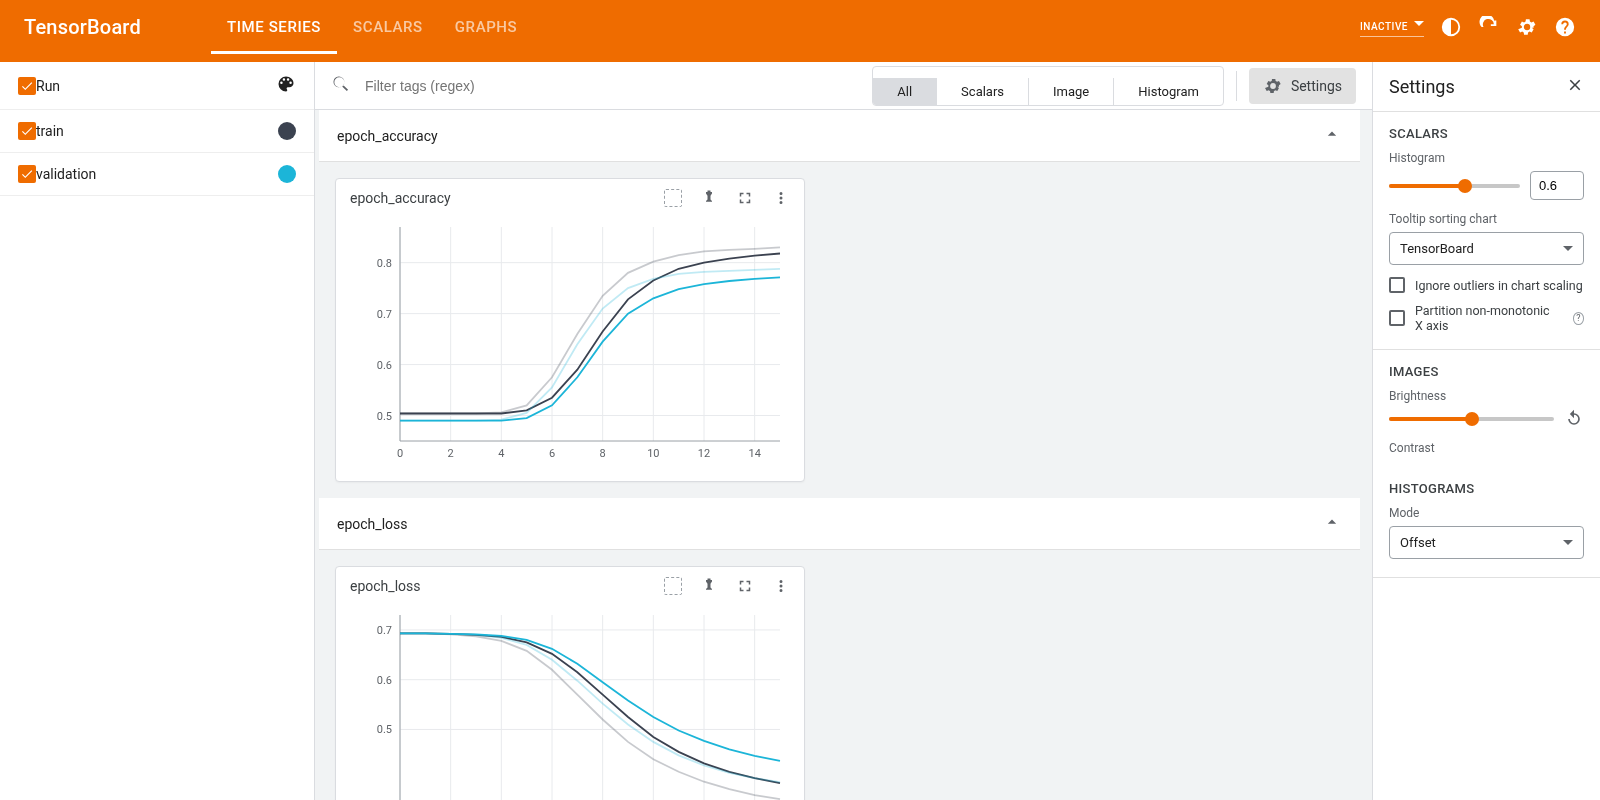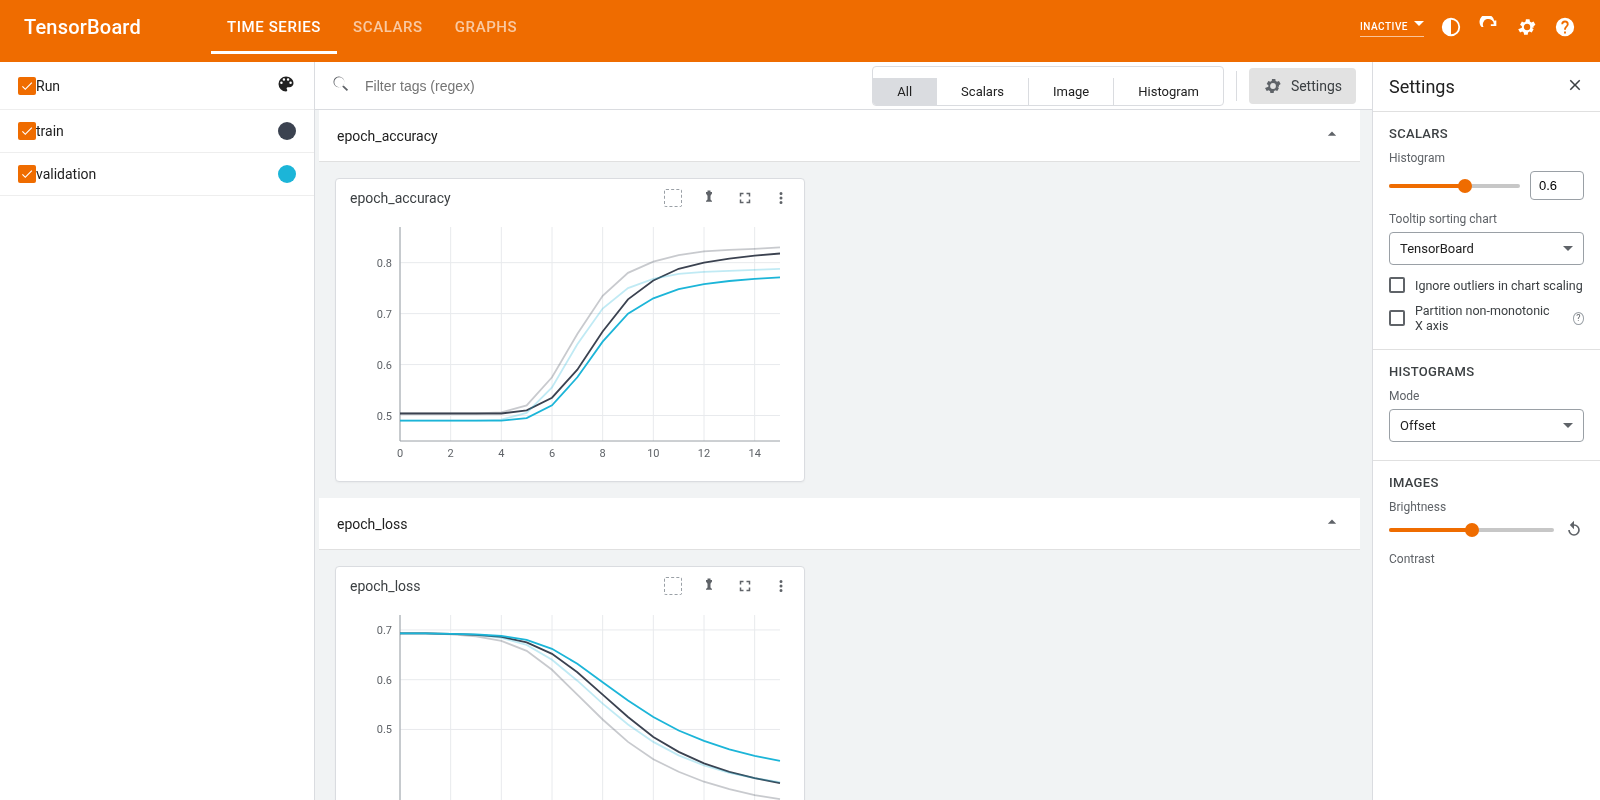--- a/index.html
+++ b/index.html
@@ -334,38 +334,38 @@
           <span class="cb-empty"></span>
           <span>Ignore outliers in chart scaling</span>
         </div>
         <div class="cb-row">
           <span class="cb-empty"></span>
           <span>Partition non-monotonic X axis</span>
           <span class="help-circ">?</span>
         </div>
       </div>
 
-      <div class="sp-section">
-        <div class="sp-label">HISTOGRAMS</div>
-        <div class="sp-sublabel">Mode</div>
-        <div class="select">
-          <span>Offset</span>
-          <span class="tri"></span>
-        </div>
-      </div>
-
       <div class="sp-section noborder">
         <div class="sp-label">IMAGES</div>
         <div class="sp-sublabel">Brightness</div>
         <div class="slider-row">
           <div class="slider">
             <div class="fill" style="width: 50%;"></div>
             <div class="thumb" style="left: 50%;"></div>
           </div>
           <span class="reset-icon"><svg viewBox="0 0 24 24">
                 <path d="M12 5V1L7 6l5 5V7a5 5 0 11-5 5H5a7 7 0 107-7z"></path>
               </svg></span>
         </div>
         <div class="sp-sublabel">Contrast</div>
       </div>
+
+      <div class="sp-section">
+        <div class="sp-label">HISTOGRAMS</div>
+        <div class="sp-sublabel">Mode</div>
+        <div class="select">
+          <span>Offset</span>
+          <span class="tri"></span>
+        </div>
+      </div>
     </div>
   </div>
 </div>
 
 </body></html>

